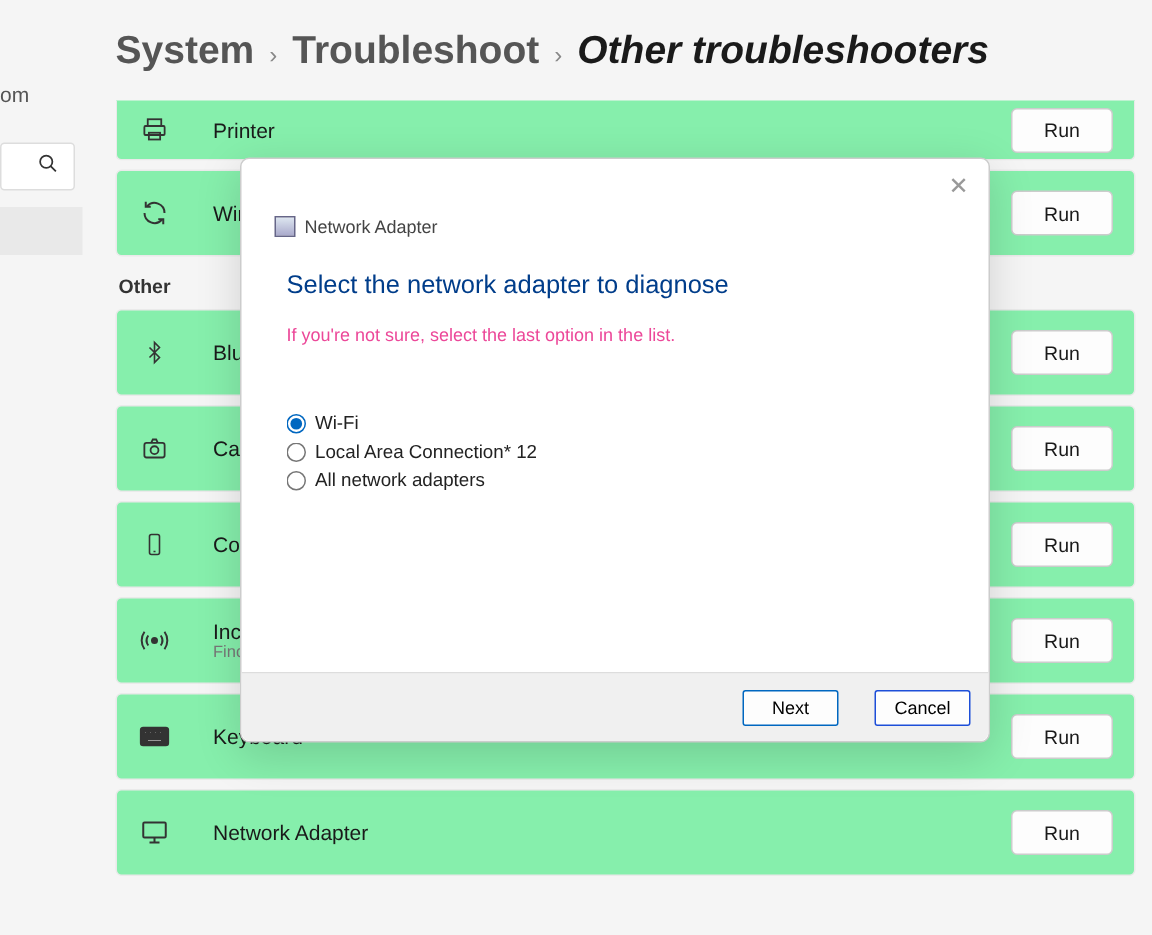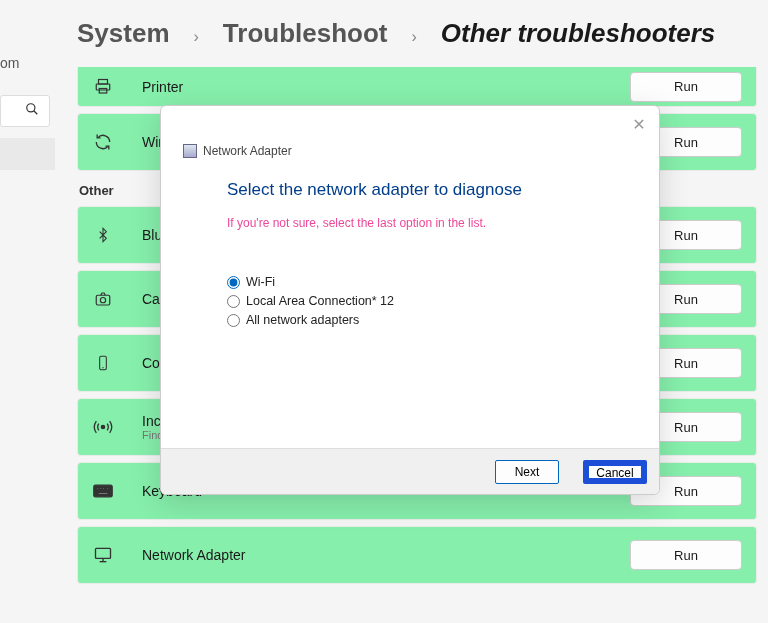--- a/index.html
+++ b/index.html
@@ -43,21 +43,21 @@
     background: #e9e9e9;
   }
   .main {
     position: absolute;
     left: 77px; top: 18px;
     width: 680px;
   }
   .breadcrumb {
     display: flex;
     align-items: baseline;
-    gap: 24px;
+    gap: 10px;
     font-size: 26px;
     font-weight: 600;
     margin-bottom: 18px;
     color: #555;
   }
   .breadcrumb .current { color: #1a1a1a; font-style: italic; }
   .breadcrumb .chev { font-size: 16px; color: #888; font-weight: normal; }
   .breadcrumb a { cursor: pointer; }
   .section-header {
     font-size: 13px;
@@ -89,21 +89,21 @@
     color: #1a1a1a;
     white-space: nowrap;
     overflow: hidden;
   }
   .trouble-item .sub {
     font-size: 11px;
     color: #777;
     display: block;
   }
   .run-btn {
-    width: 112px; height: 30px;
+    width: 68px; height: 30px;
     border: 1px solid #ccc;
     background: #fdfdfd;
     border-radius: 4px;
     font-size: 13px;
     font-family: inherit;
     cursor: pointer;
     color: #1a1a1a;
   }
   
   .dialog {
@@ -137,21 +137,20 @@
   }
   .dialog-app-icon {
     width: 14px; height: 14px;
     display: inline-block;
     border: 1px solid #668;
     background: linear-gradient(#dde6f0,#aac);
   }
   .dialog-body {
     padding: 22px 38px 10px 30px;
     flex: 1;
-    margin-left: 36px;
   }
   .dialog-title {
     color: #003d8a;
     font-size: 17px;
     font-weight: 400;
     margin-bottom: 16px;
   }
   .dialog-desc {
     font-size: 12px;
     color: #ec4899;
@@ -174,21 +173,21 @@
     justify-content: flex-end;
     align-items: center;
     gap: 24px;
     padding-right: 12px;
     border-radius: 0 0 6px 6px;
   }
   .dlg-btn {
     width: 64px; height: 24px;
     font-size: 12px;
     font-family: inherit;
-    border: 6px solid #1d4ed8;
+    border: 1px solid #1d4ed8;
     background: #fdfdfd;
     border-radius: 2px;
     cursor: pointer;
   }
   .dlg-btn.primary {
     border: 1px solid #0067c0;
     color: #000;
   }
   svg { stroke: #333; }
 </style>

